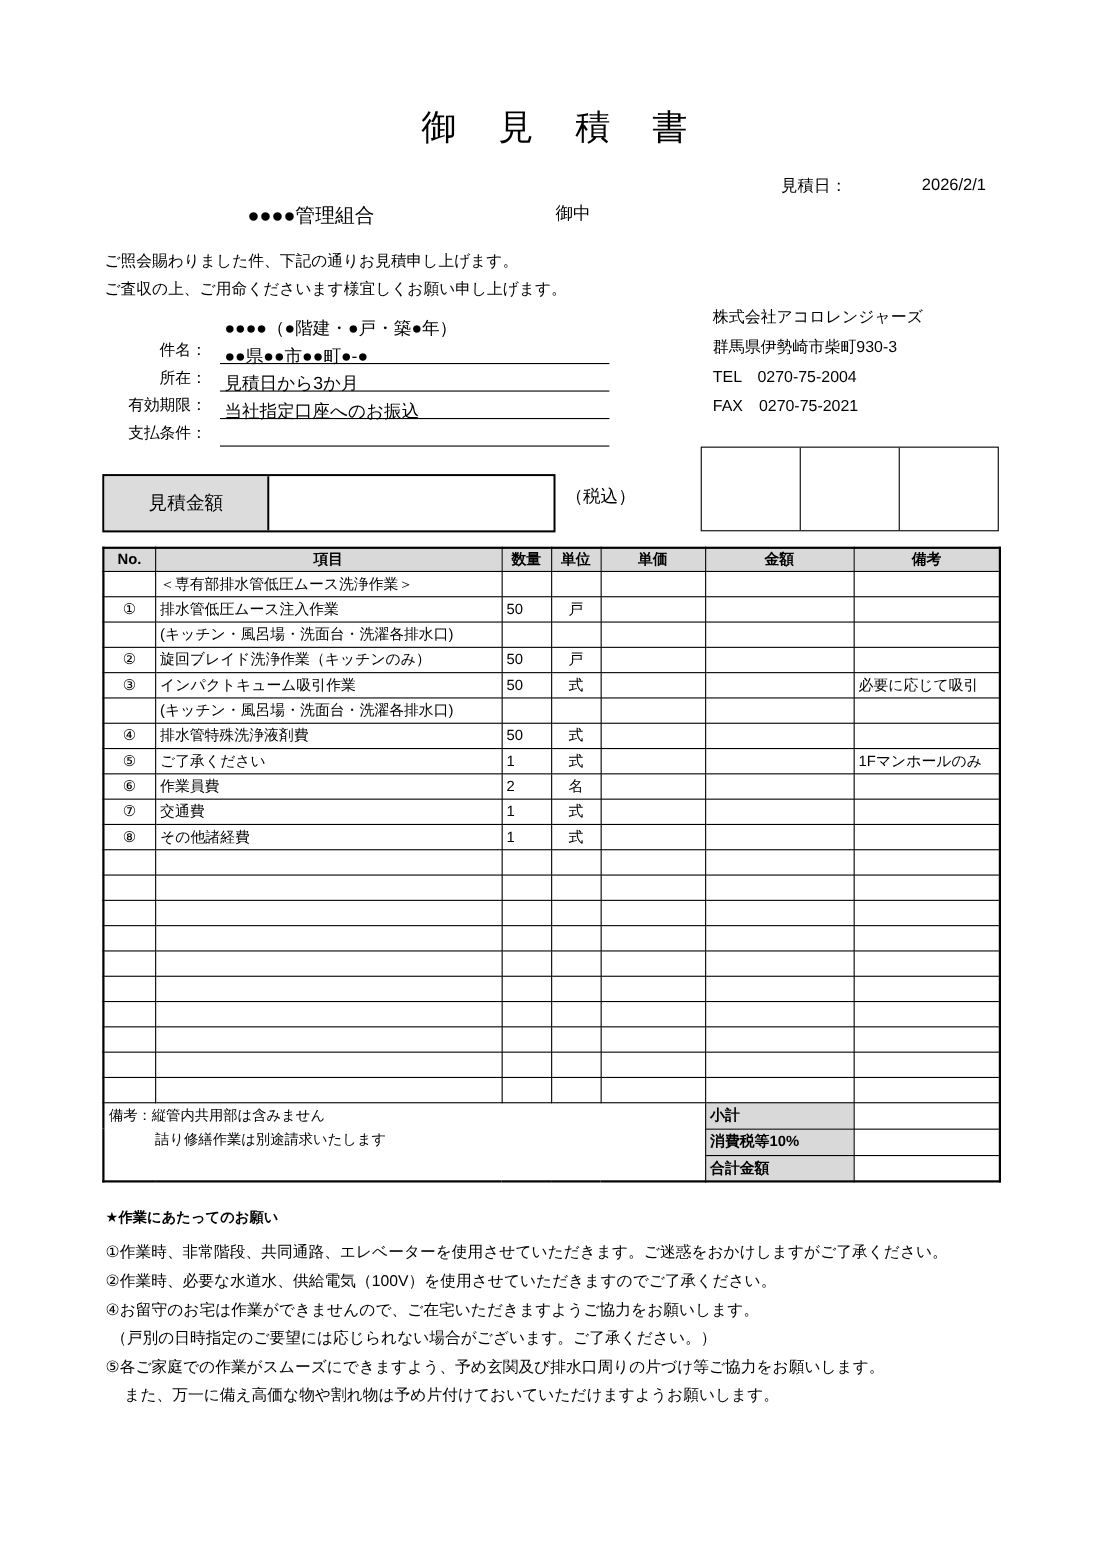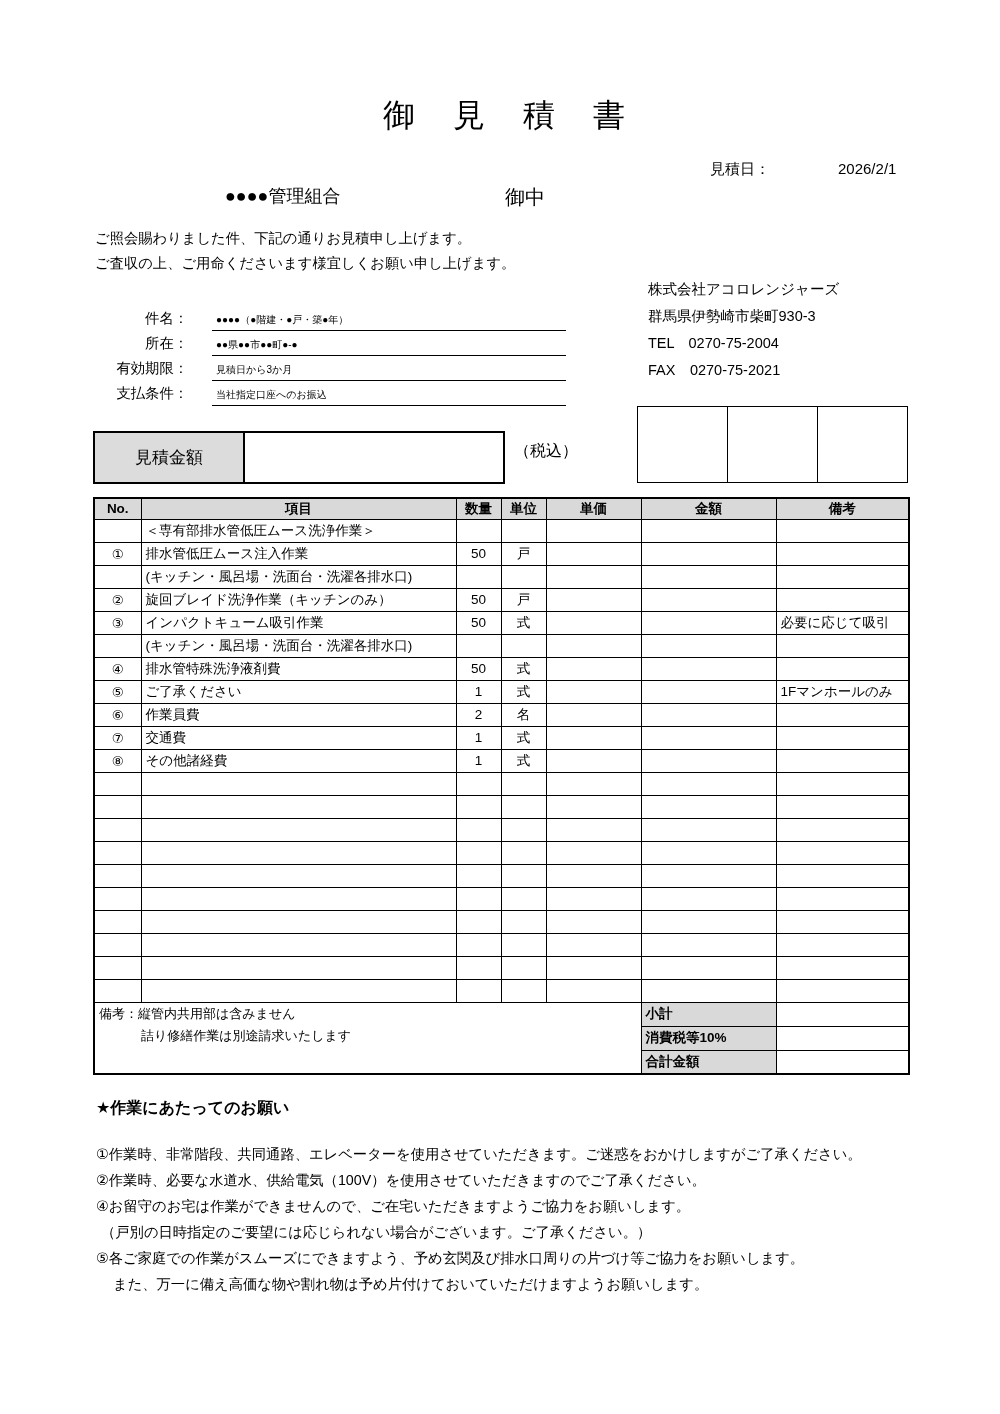--- a/index.html
+++ b/index.html
@@ -8,57 +8,57 @@
     font-family:"Liberation Sans","DejaVu Sans",sans-serif;color:#000000;overflow:hidden;
   }
   .abs{position:absolute;}
   
   .doc-title{left:383px;top:94px;font-size:32px;letter-spacing:38px;white-space:nowrap;font-weight:500;}
   
   .date-label{left:710px;top:160px;font-size:15px;}
   .date-value{left:838px;top:160px;font-size:15px;}
   
   .recipient-name{left:225px;top:184px;font-size:18px;}
-  .recipient-honorific{left:505px;top:184px;font-size:20px;}
+  .recipient-honorific{left:505px;top:184px;font-size:16px;}
   
   .greeting{left:95px;top:226px;font-size:14.3px;line-height:25px;}
   
   .company{left:648px;top:276px;font-size:14.5px;line-height:27px;}
   
   .fields{left:95px;top:306px;}
   .field-row{display:flex;height:25px;align-items:flex-end;}
   .field-label{width:93px;text-align:right;font-size:14.3px;padding-bottom:3px;}
-  .field-value{width:350px;margin-left:24px;font-size:10px;border-bottom:1.5px solid #000;padding:0 0 3px 4px;white-space:nowrap;}
+  .field-value{width:350px;margin-left:12px;font-size:16px;border-bottom:1.5px solid #000;padding:0 0 20px 4px;white-space:nowrap;}
   
   .estimate-box{left:93px;top:431px;width:408px;height:49px;border:2.5px solid #000;display:flex;}
   .estimate-label{width:148px;background:#dcdcdc;border-right:2px solid #000;font-size:17px;font-weight:normal;display:flex;align-items:center;justify-content:center;}
   .estimate-value{flex:1;background:#fff;font-size:17px;display:flex;align-items:center;justify-content:flex-end;padding-right:8px;}
   .tax-note{left:514px;top:441px;font-size:16px;}
   
   .stamp-box{left:637px;top:406px;width:271px;height:77px;border:1.5px solid #000;display:flex;box-sizing:border-box;}
   .stamp-cell{flex:1;border-right:1px solid #000;}
   .stamp-cell:last-child{border-right:none;}
   
   .tbl-wrap{left:93px;top:497px;}
   table.est{border-collapse:collapse;table-layout:fixed;width:815px;border:2px solid #000;font-size:13.5px;}
   table.est th,table.est td{border:1px solid #000;overflow:hidden;white-space:nowrap;box-sizing:border-box;}
   table.est th{background:#d9d9d9;font-weight:bold;text-align:center;height:21px;font-size:13.5px;padding:0 0;}
   table.est td{height:23px;padding:0 4px;}
   td.c-no{text-align:center;padding:0;}
   td.c-item{text-align:left;}
-  td.c-qty{text-align:center;padding-right:8px;margin-left:31px;}
+  td.c-qty{text-align:left;padding-right:8px;margin-left:31px;}
   td.c-unit{text-align:center;}
   td.c-price,td.c-amount,td.c-note{text-align:left;}
   tr.footer-row td{height:24px;}
   td.remarks-cell{vertical-align:top;padding:3px 4px;font-size:13px;line-height:22px;}
   .remark-line2{padding-left:42px;}
   td.total-label{background:#d9d9d9;font-weight:bold;padding-left:4px;}
   
   .notes{left:96px;top:1098px;width:860px;}
-  .notes-heading{font-weight:bold;font-size:16px;margin-bottom:22px;}
+  .notes-heading{font-weight:bold;font-size:13px;margin-bottom:10px;}
   .note-line{font-size:14.3px;line-height:26px;white-space:nowrap;}
   .note-indent-1{padding-left:5px;}
   .note-indent-2{padding-left:17px;}
 </style>
 </head>
 <body>
 
 <div class="page">
 
   <div class="abs doc-title">御見積書</div>

